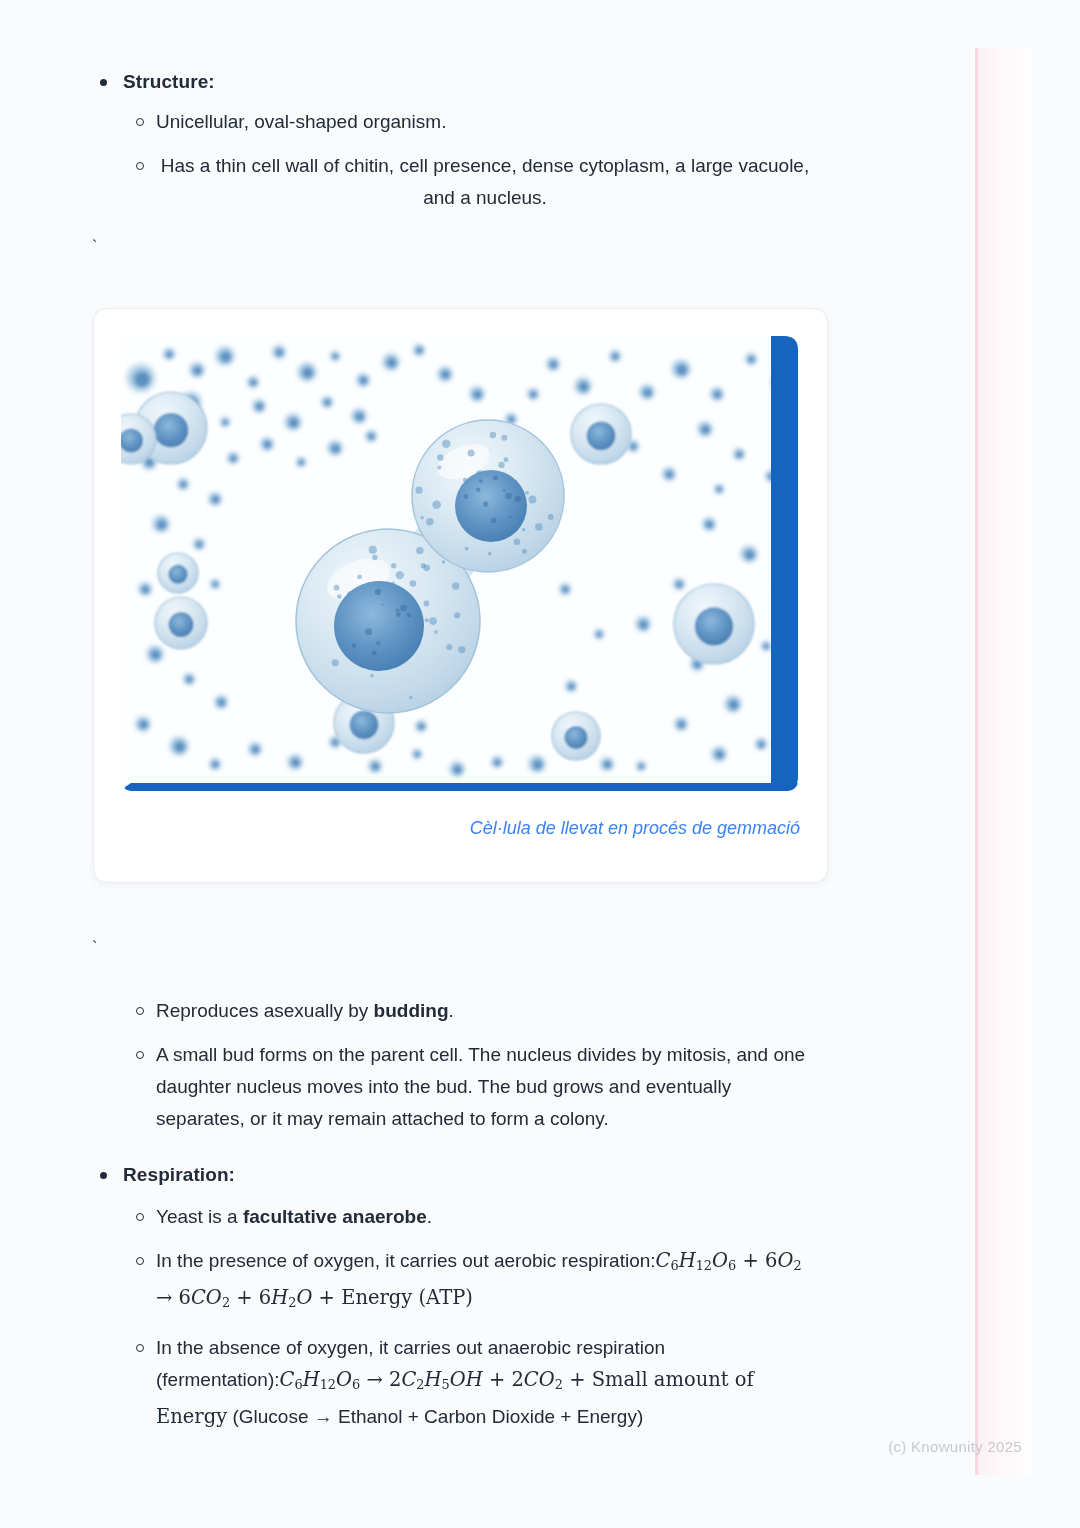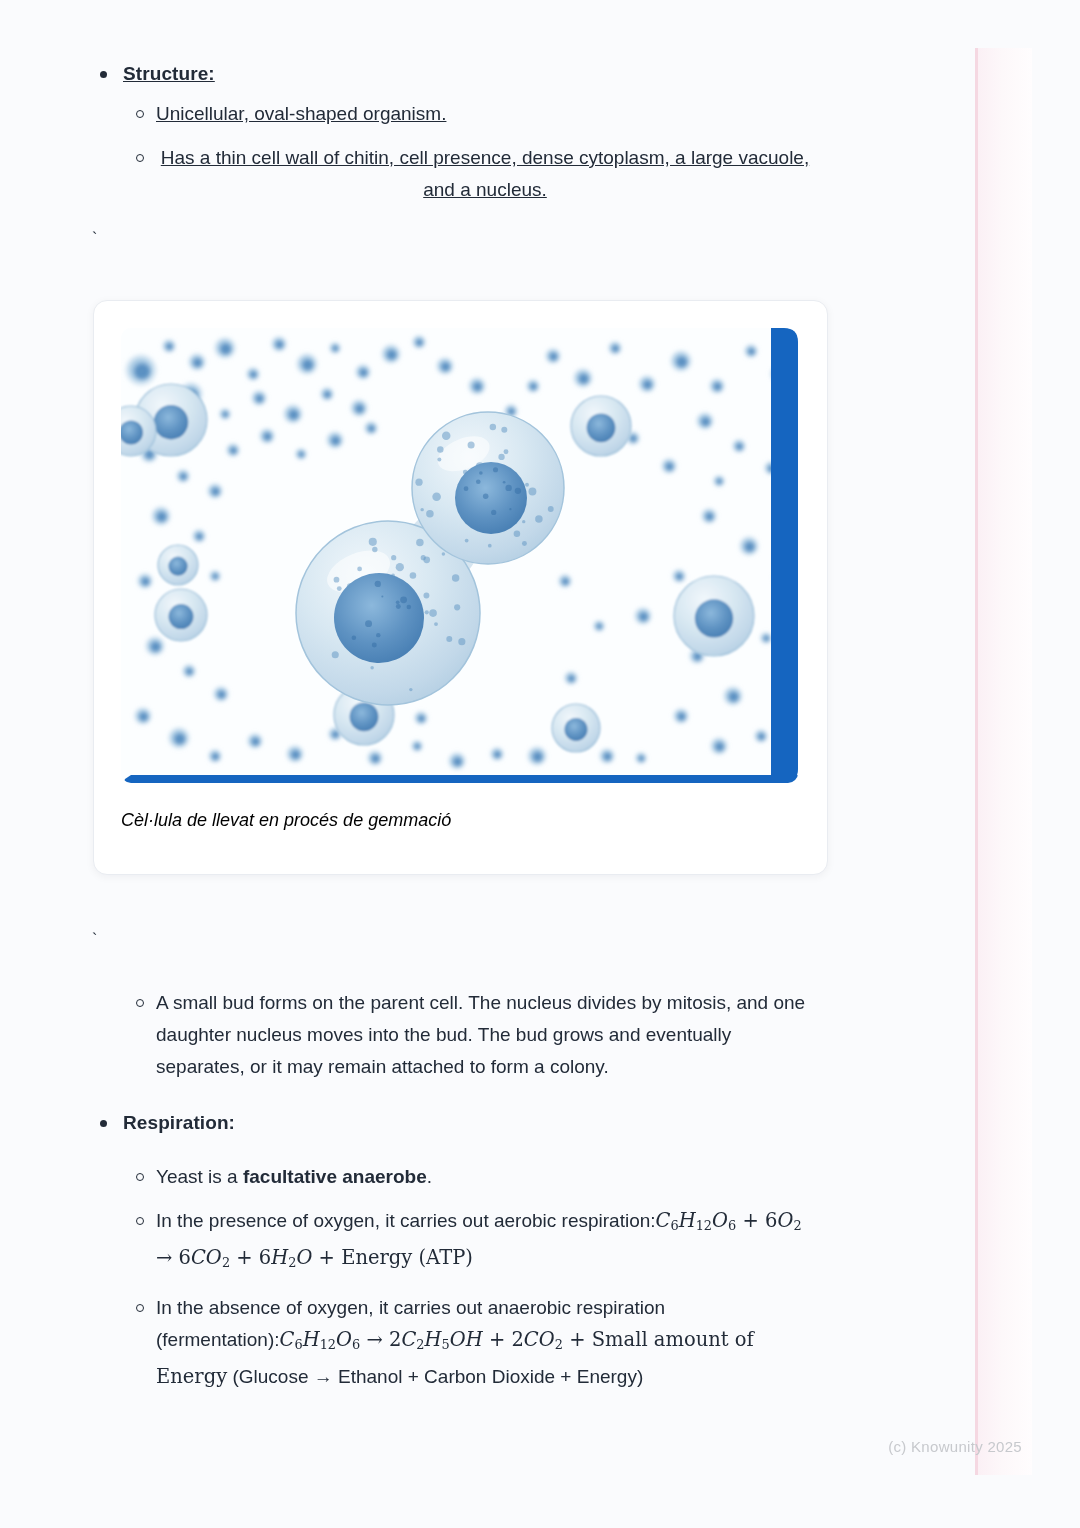--- a/index.html
+++ b/index.html
@@ -49,30 +49,30 @@
     border-radius:14px;
     box-shadow:0 2px 8px rgba(16,24,40,.05);
     padding:27px 27px 0 27px;
   }
   .figure-image {
     width:677px; height:455px; border-radius:10px; overflow:hidden;
     position:relative; background:#fcfeff;
   }
   .figure-image svg { display:block; }
   .figure-caption {
-    margin-top:24px; text-align:left;
-    font-style:italic; font-size:18px; line-height:26px; color:#000000;
-  }
-  
-  .sec-structure { margin-top:8px;text-decoration:underline; }
+    margin-top:24px; text-align:right;
+    font-style:italic; font-size:18px; line-height:26px; color:#3b82f6;
+  }
+  
+  .sec-structure { margin-top:16px; }
   .sec-structure .sub-list { margin-top:8px;text-align:center; }
   .sec-reproduction { margin-top:38px; }
   .sec-reproduction .sub-list { margin-top:22px; }
   .sec-respiration { margin-top:24px; }
-  .sec-respiration .sub-list { margin-top:22px; }
+  .sec-respiration .sub-list { margin-top:10px; }
   
   .edge-panel {
     position:absolute; left:978px; top:48px; width:54px; height:1427px;
     background:linear-gradient(to right,#fbf0f5 0%, #fdf8fa 45%, #fffdfe 100%);
   }
   .edge-line {
     position:absolute; left:975px; top:48px; width:3px; height:1427px;
     background:#f5d8e2;
   }
   
@@ -420,20 +420,24 @@
     </div>
     <div class="figure-caption">Cèl·lula de llevat en procés de gemmació</div>
   </div>
 
   <div class="stray-mark stray-2">`</div>
 
   <div class="section sec-reproduction">
     <div class="sub-list">
       <div class="sub-item">
         <span class="circle-marker"></span>
+        <span class="sub-text"><span>Reproduces asexually by </span><b>budding</b><span>.</span></span>
+      </div>
+      <div class="sub-item">
+        <span class="circle-marker"></span>
         <span class="sub-text">A small bud forms on the parent cell. The nucleus divides by mitosis, and one daughter nucleus moves into the bud. The bud grows and eventually separates, or it may remain attached to form a colony.</span>
       </div>
     </div>
   </div>
 
   <div class="section sec-respiration">
     <div class="section-heading">
       <span class="dot-marker"></span>
       <span class="heading-text">Respiration:</span>
     </div>

